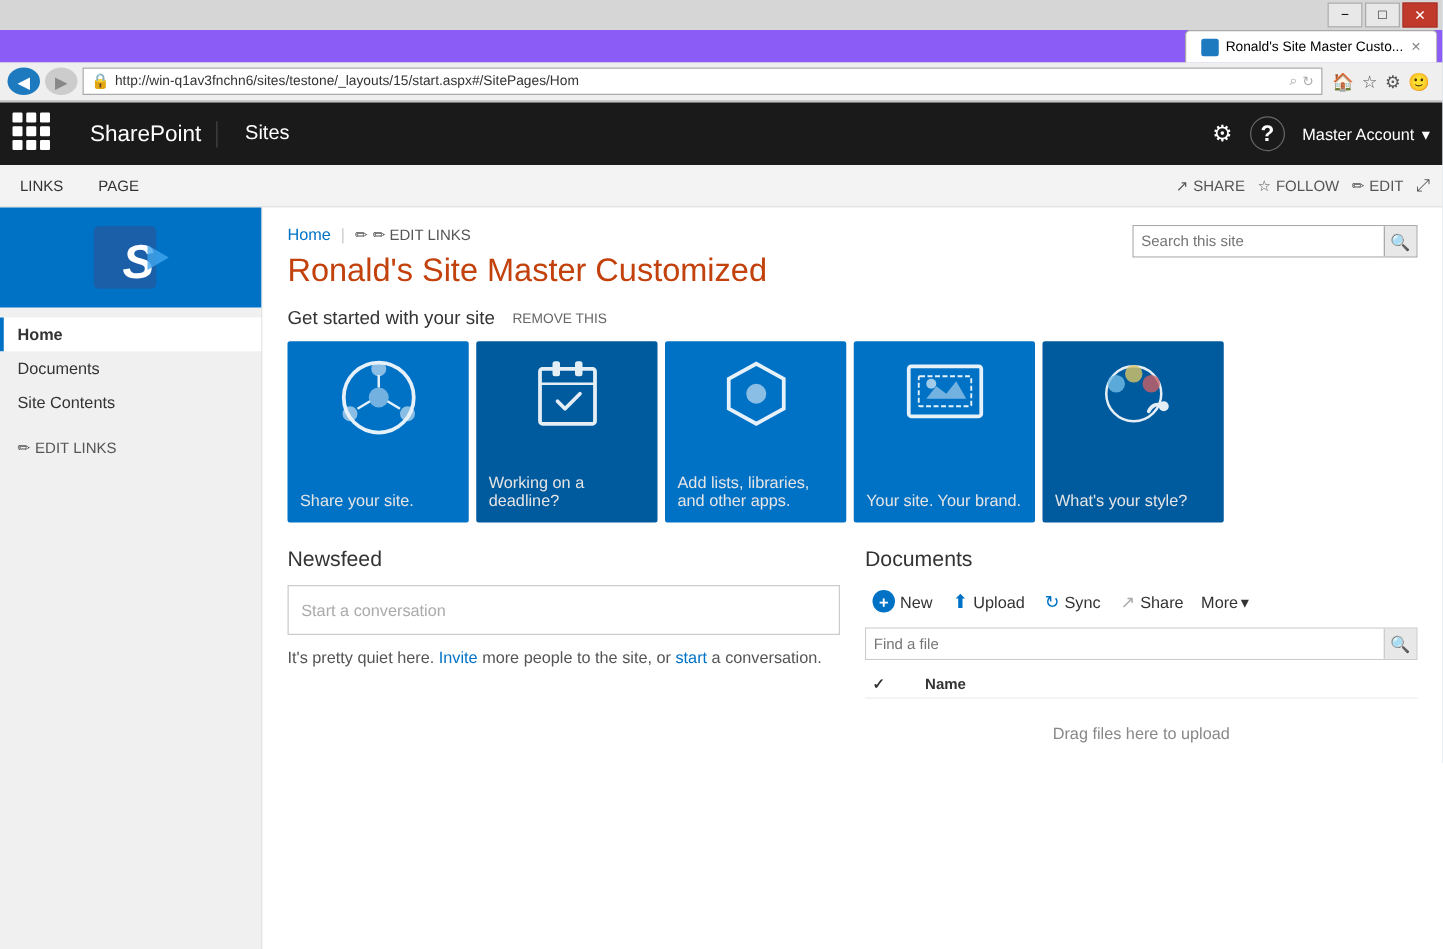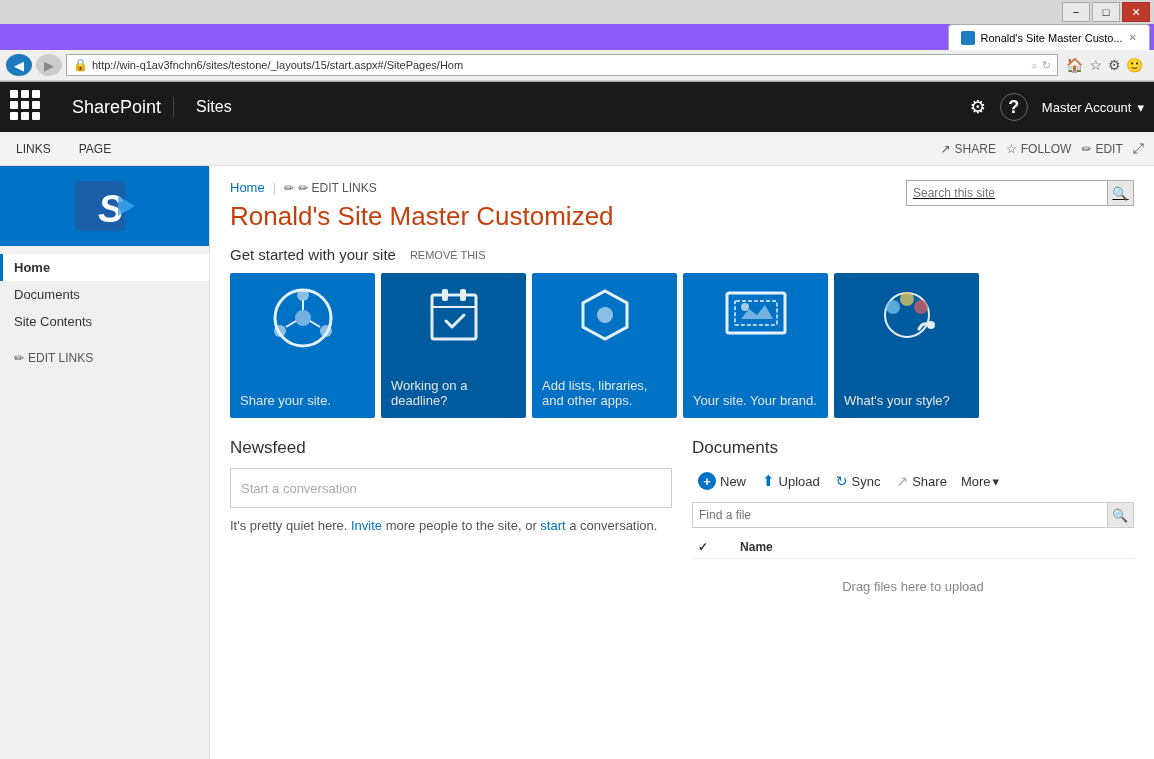--- a/index.html
+++ b/index.html
@@ -56,21 +56,21 @@
     .sp-nav-item { padding: 6px 14px; font-size: 13px; color: #333; cursor: pointer; }
     .sp-nav-item.active { background: white; font-weight: 600; border-left: 3px solid #0072c6; padding-left: 11px; }
     .sp-edit-links { display: flex; align-items: center; gap: 4px; font-size: 12px; color: #555; cursor: pointer; padding: 6px 14px; margin-top: 10px; }
 
     
     .sp-content { flex: 1; padding: 14px 20px; background: white; }
     .sp-breadcrumb { display: flex; align-items: center; gap: 8px; margin-bottom: 4px; }
     .sp-breadcrumb-home { color: #0072c6; font-size: 13px; cursor: pointer; text-decoration: none; }
     .sp-edit-links-top { display: flex; align-items: center; gap: 4px; font-size: 12px; color: #555; cursor: pointer; }
     .sp-page-title { font-size: 26px; font-weight: 300; color: #c2410c; margin: 6px 0 14px 0; }
-    .sp-search-box { display: flex; align-items: center; border: 1px solid #aaa; background: white; height: 26px; text-decoration: underline; }
+    .sp-search-box { display: flex; align-items: center; border: 1px solid #aaa; background: white; height: 26px; }
     .sp-search-input { border: none; outline: none; font-size: 12px; padding: 0 6px; width: 200px; height: 100%; }
     .sp-search-icon-btn { background: #e8e8e8; border-left: 1px solid #aaa; height: 100%; width: 26px; display: flex; align-items: center; justify-content: center; cursor: pointer; }
 
     
     .sp-get-started { margin-bottom: 20px; }
     .sp-get-started-header { display: flex; align-items: center; gap: 14px; margin-bottom: 10px; }
     .sp-get-started-title { font-size: 15px; color: #333; }
     .sp-remove-this { font-size: 11px; color: #666; text-transform: uppercase; cursor: pointer; }
     .sp-cards { display: flex; gap: 6px; }
     .sp-card { width: 145px; height: 145px; background: #0072c6; border-radius: 2px; display: flex; flex-direction: column; justify-content: flex-end; padding: 10px; cursor: pointer; position: relative; overflow: hidden; }

